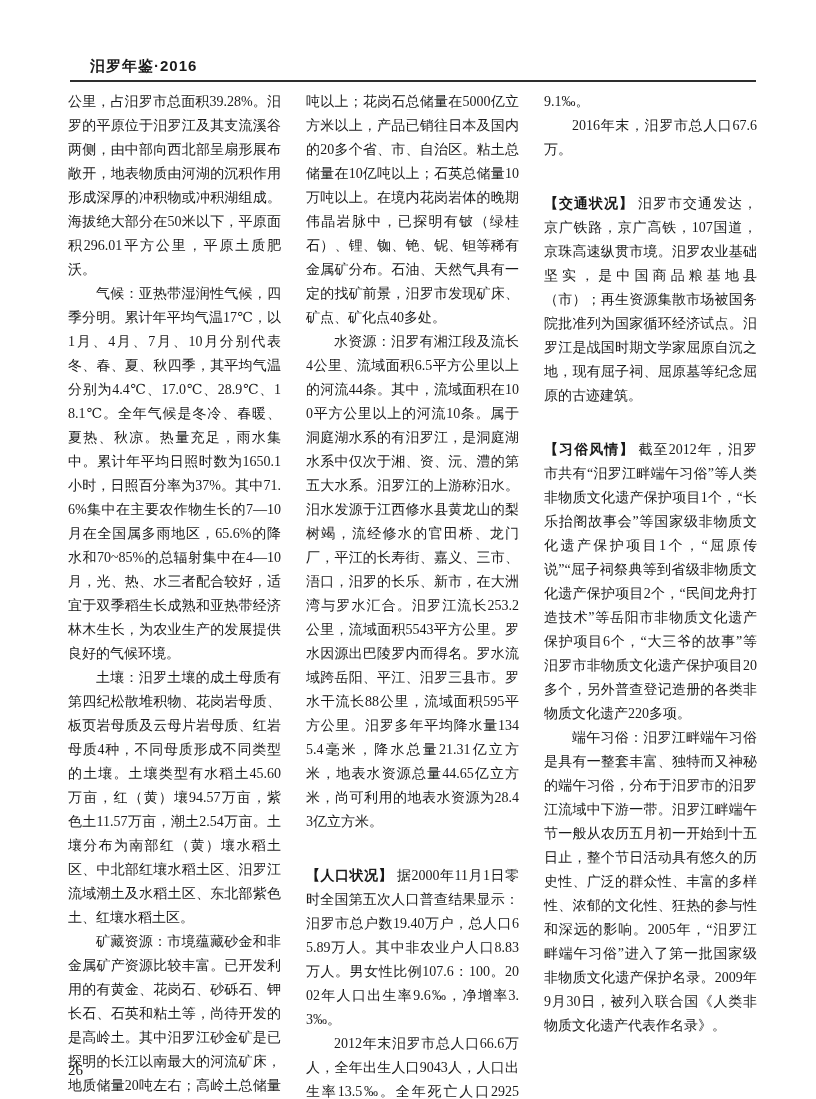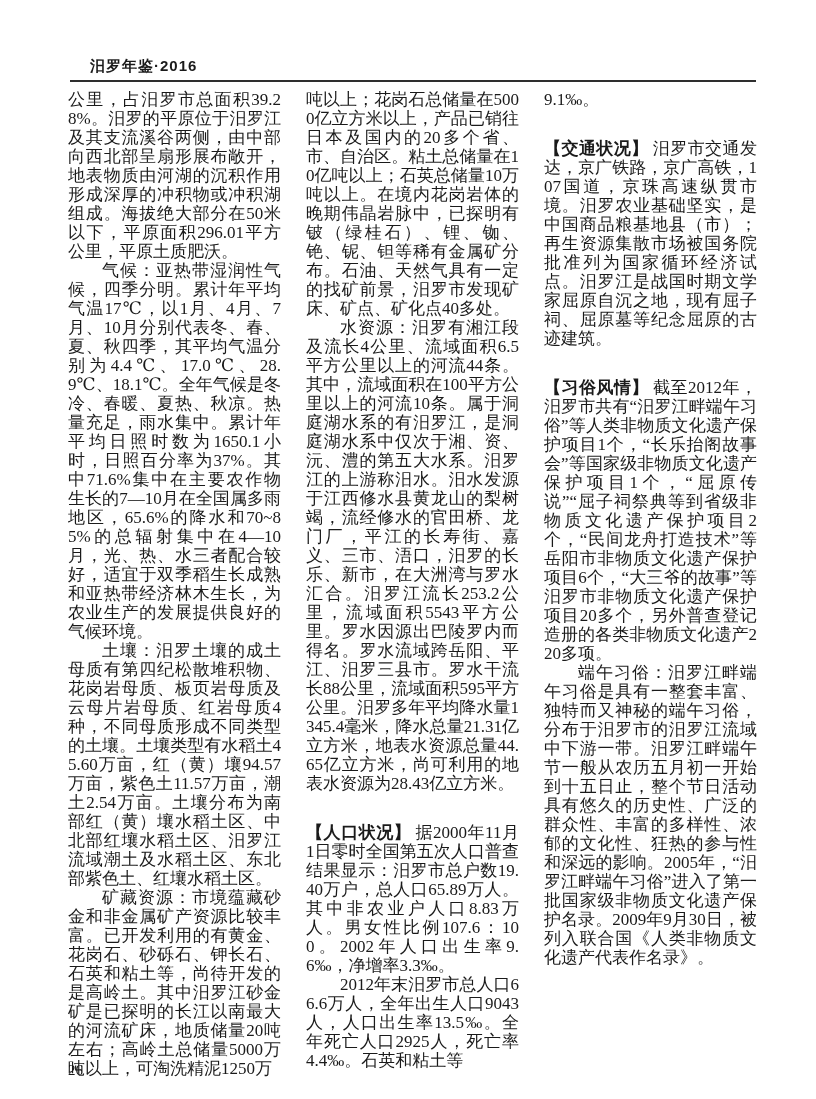--- a/index.html
+++ b/index.html
@@ -41,34 +41,34 @@
     width: 688px;
     display: flex;
     gap: 25px;
   }
   .col {
     width: 213px;
     flex: 0 0 213px;
   }
   .col p {
     margin: 0;
-    font-size: 17px;
-    line-height: 19px;
+    font-size: 14px;
+    line-height: 24px;
     text-align: justify;
     text-justify: inter-ideograph;
     word-break: break-all;
   }
   .indent {
     text-indent: 2em;
   }
   .sect {
     margin-top: 30px !important;
   }
   .sect-heading {
-    font-family: Liberation Sans, sans-serif;
+    font-family: Liberation Mono, monospace;
     font-weight: bold;
     margin-right: 4px;
   }
   .page-number {
     position: absolute;
     left: 68px;
     top: 1062px;
     font-size: 15px;
     color: #1a1a1a;
   }
@@ -95,20 +95,21 @@
       <p>吨以上；花岗石总储量在5000亿立方米以上，产品已销往日本及国内的20多个省、市、自治区。粘土总储量在10亿吨以上；石英总储量10万吨以上。在境内花岗岩体的晚期伟晶岩脉中，已探明有铍（绿桂石）、锂、铷、铯、铌、钽等稀有金属矿分布。石油、天然气具有一定的找矿前景，汨罗市发现矿床、矿点、矿化点40多处。</p>
       <p class="indent">水资源：汨罗有湘江段及流长4公里、流域面积6.5平方公里以上的河流44条。其中，流域面积在100平方公里以上的河流10条。属于洞庭湖水系的有汨罗江，是洞庭湖水系中仅次于湘、资、沅、澧的第五大水系。汨罗江的上游称汨水。汨水发源于江西修水县黄龙山的梨树竭，流经修水的官田桥、龙门厂，平江的长寿街、嘉义、三市、浯口，汨罗的长乐、新市，在大洲湾与罗水汇合。汨罗江流长253.2公里，流域面积5543平方公里。罗水因源出巴陵罗内而得名。罗水流域跨岳阳、平江、汨罗三县市。罗水干流长88公里，流域面积595平方公里。汨罗多年平均降水量1345.4毫米，降水总量21.31亿立方米，地表水资源总量44.65亿立方米，尚可利用的地表水资源为28.43亿立方米。</p>
       <p class="sect">
         <span class="sect-heading">【人口状况】</span><span>据2000年11月1日零时全国第五次人口普查结果显示：汨罗市总户数19.40万户，总人口65.89万人。其中非农业户人口8.83万人。男女性比例107.6：100。2002年人口出生率9.6‰，净增率3.3‰。</span>
       </p>
       <p class="indent">2012年末汨罗市总人口66.6万人，全年出生人口9043人，人口出生率13.5‰。全年死亡人口2925人，死亡率4.4‰。石英和粘土等</p>
     </div>
 
     <div class="col">
       <p>9.1‰。</p>
+      <p class="indent">2016年末，汨罗市总人口67.6万。</p>
       <p class="sect">
         <span class="sect-heading">【交通状况】</span><span>汨罗市交通发达，京广铁路，京广高铁，107国道，京珠高速纵贯市境。汨罗农业基础坚实，是中国商品粮基地县（市）；再生资源集散市场被国务院批准列为国家循环经济试点。汨罗江是战国时期文学家屈原自沉之地，现有屈子祠、屈原墓等纪念屈原的古迹建筑。</span>
       </p>
       <p class="sect">
         <span class="sect-heading">【习俗风情】</span><span>截至2012年，汨罗市共有“汨罗江畔端午习俗”等人类非物质文化遗产保护项目1个，“长乐抬阁故事会”等国家级非物质文化遗产保护项目1个，“屈原传说”“屈子祠祭典等到省级非物质文化遗产保护项目2个，“民间龙舟打造技术”等岳阳市非物质文化遗产保护项目6个，“大三爷的故事”等汨罗市非物质文化遗产保护项目20多个，另外普查登记造册的各类非物质文化遗产220多项。</span>
       </p>
       <p class="indent">端午习俗：汨罗江畔端午习俗是具有一整套丰富、独特而又神秘的端午习俗，分布于汨罗市的汨罗江流域中下游一带。汨罗江畔端午节一般从农历五月初一开始到十五日止，整个节日活动具有悠久的历史性、广泛的群众性、丰富的多样性、浓郁的文化性、狂热的参与性和深远的影响。2005年，“汨罗江畔端午习俗”进入了第一批国家级非物质文化遗产保护名录。2009年9月30日，被列入联合国《人类非物质文化遗产代表作名录》。</p>
     </div>
 
   </div>

